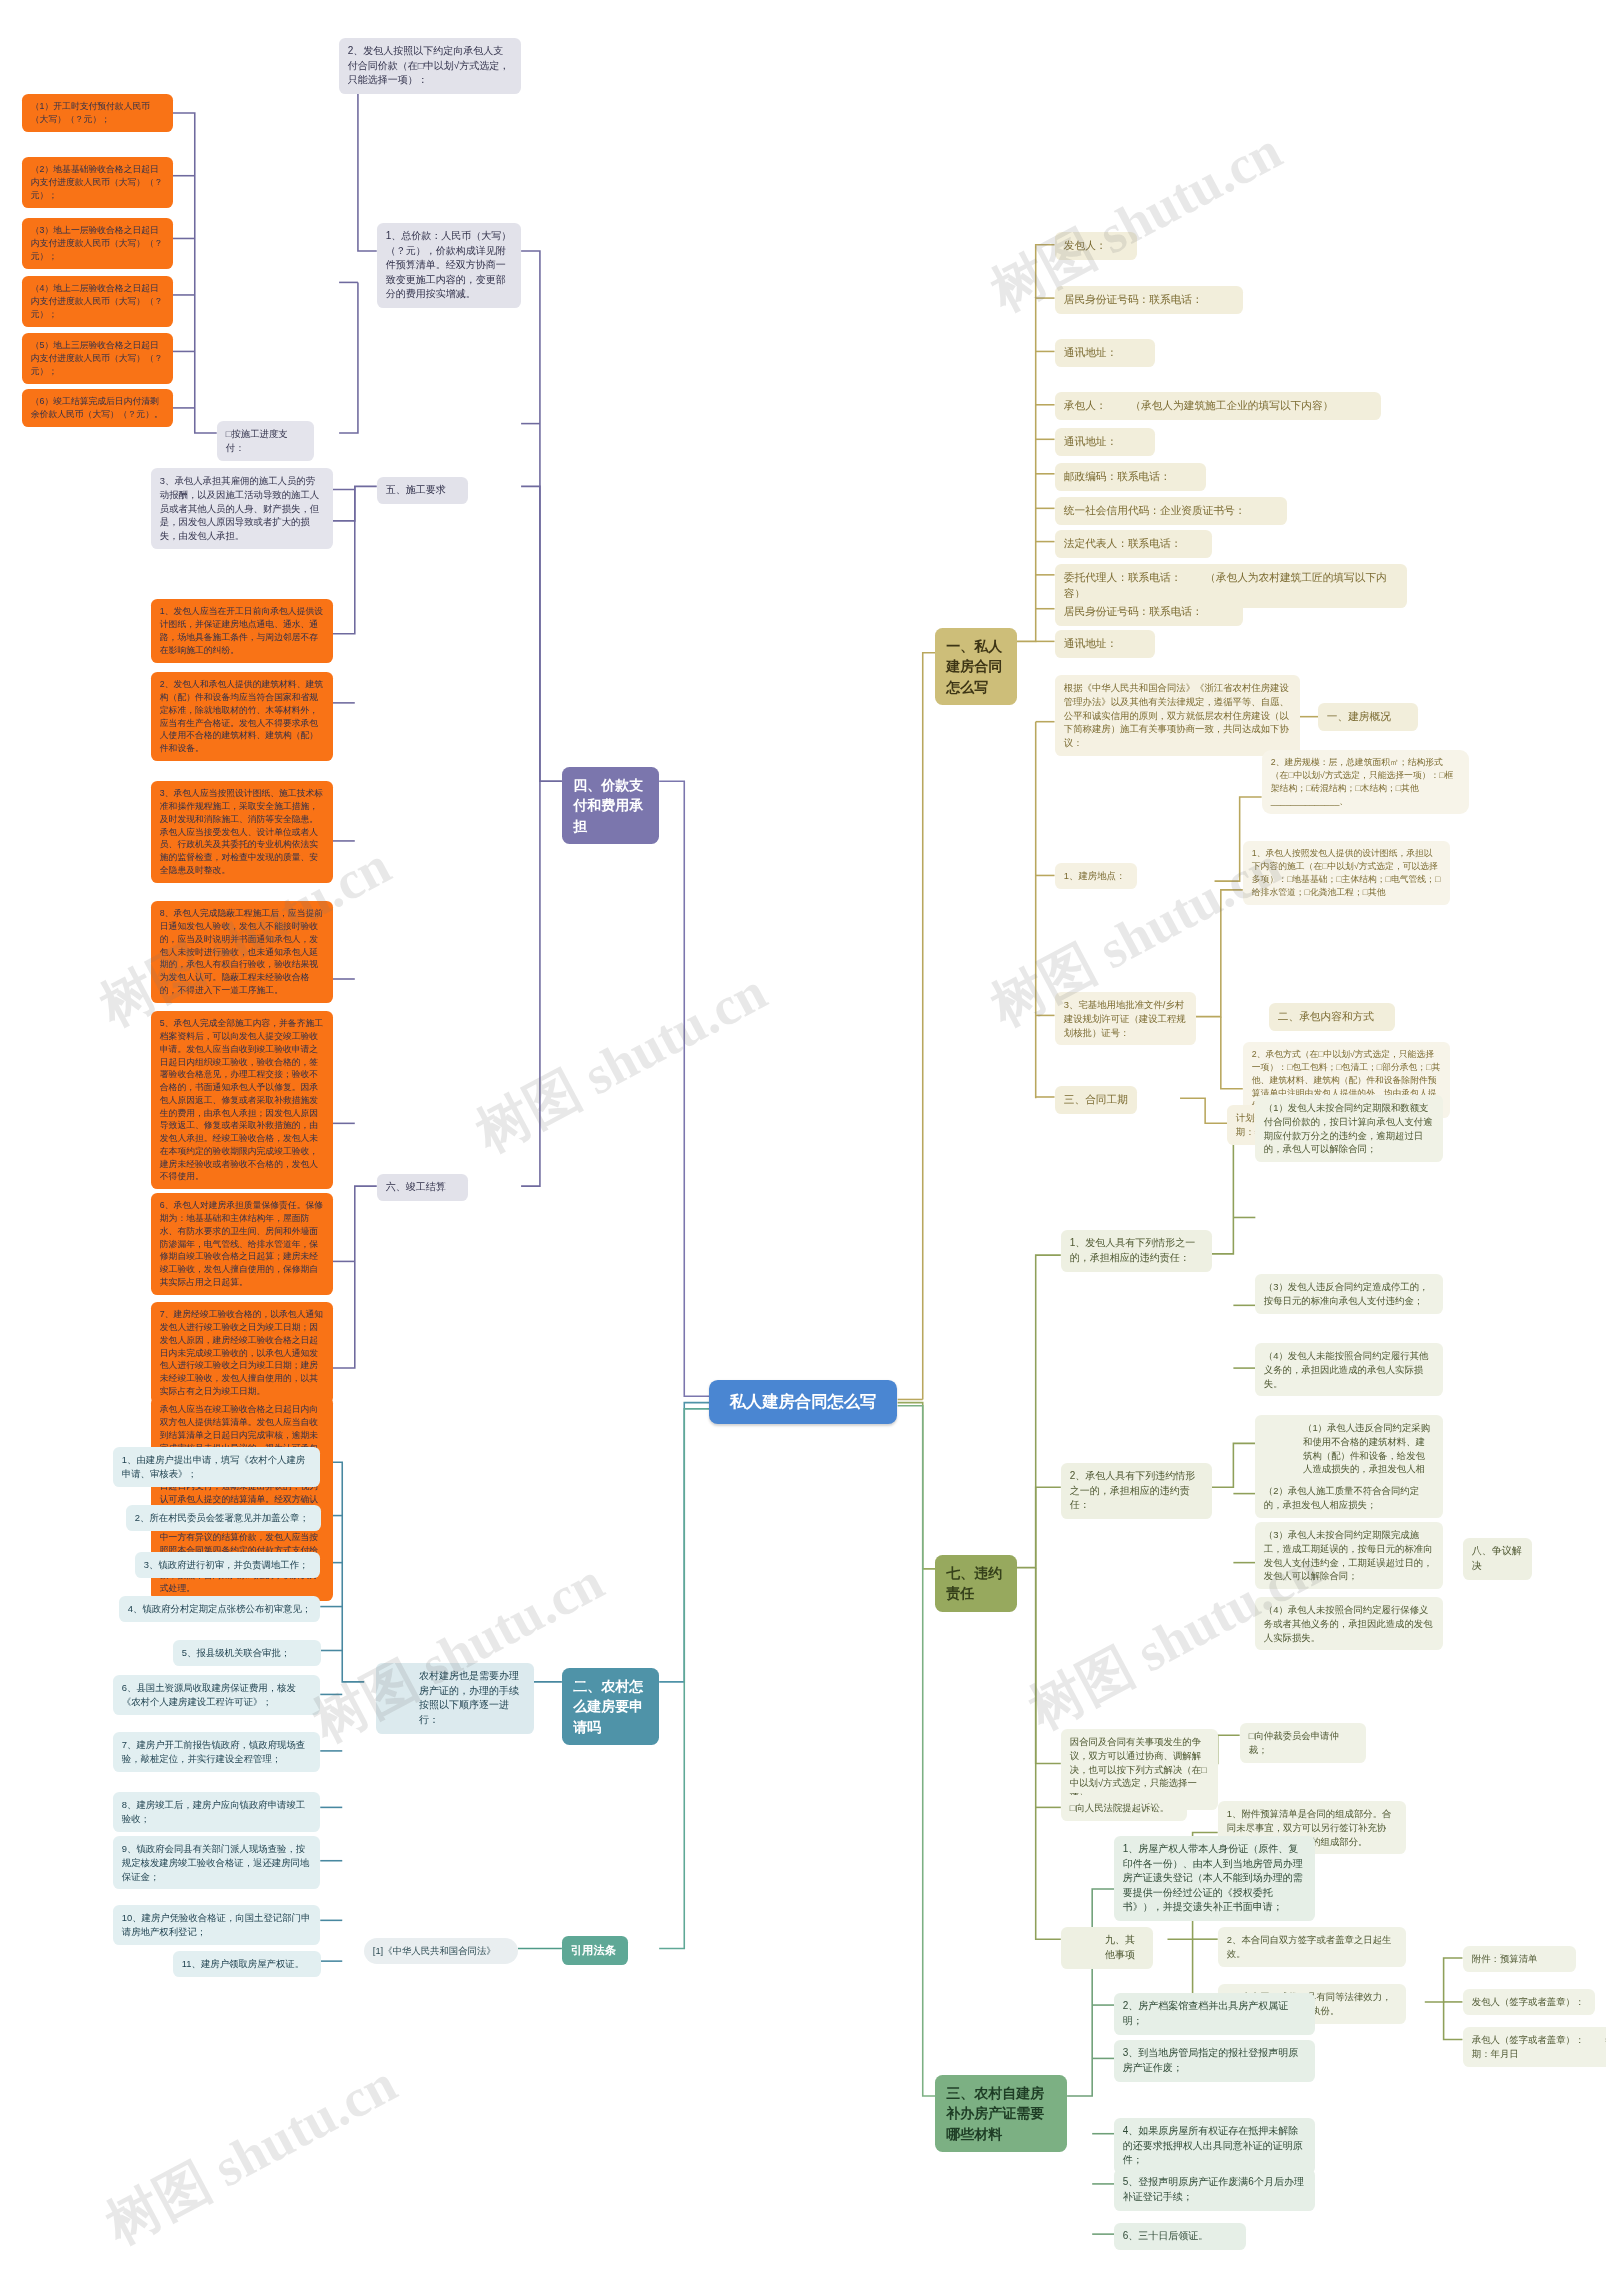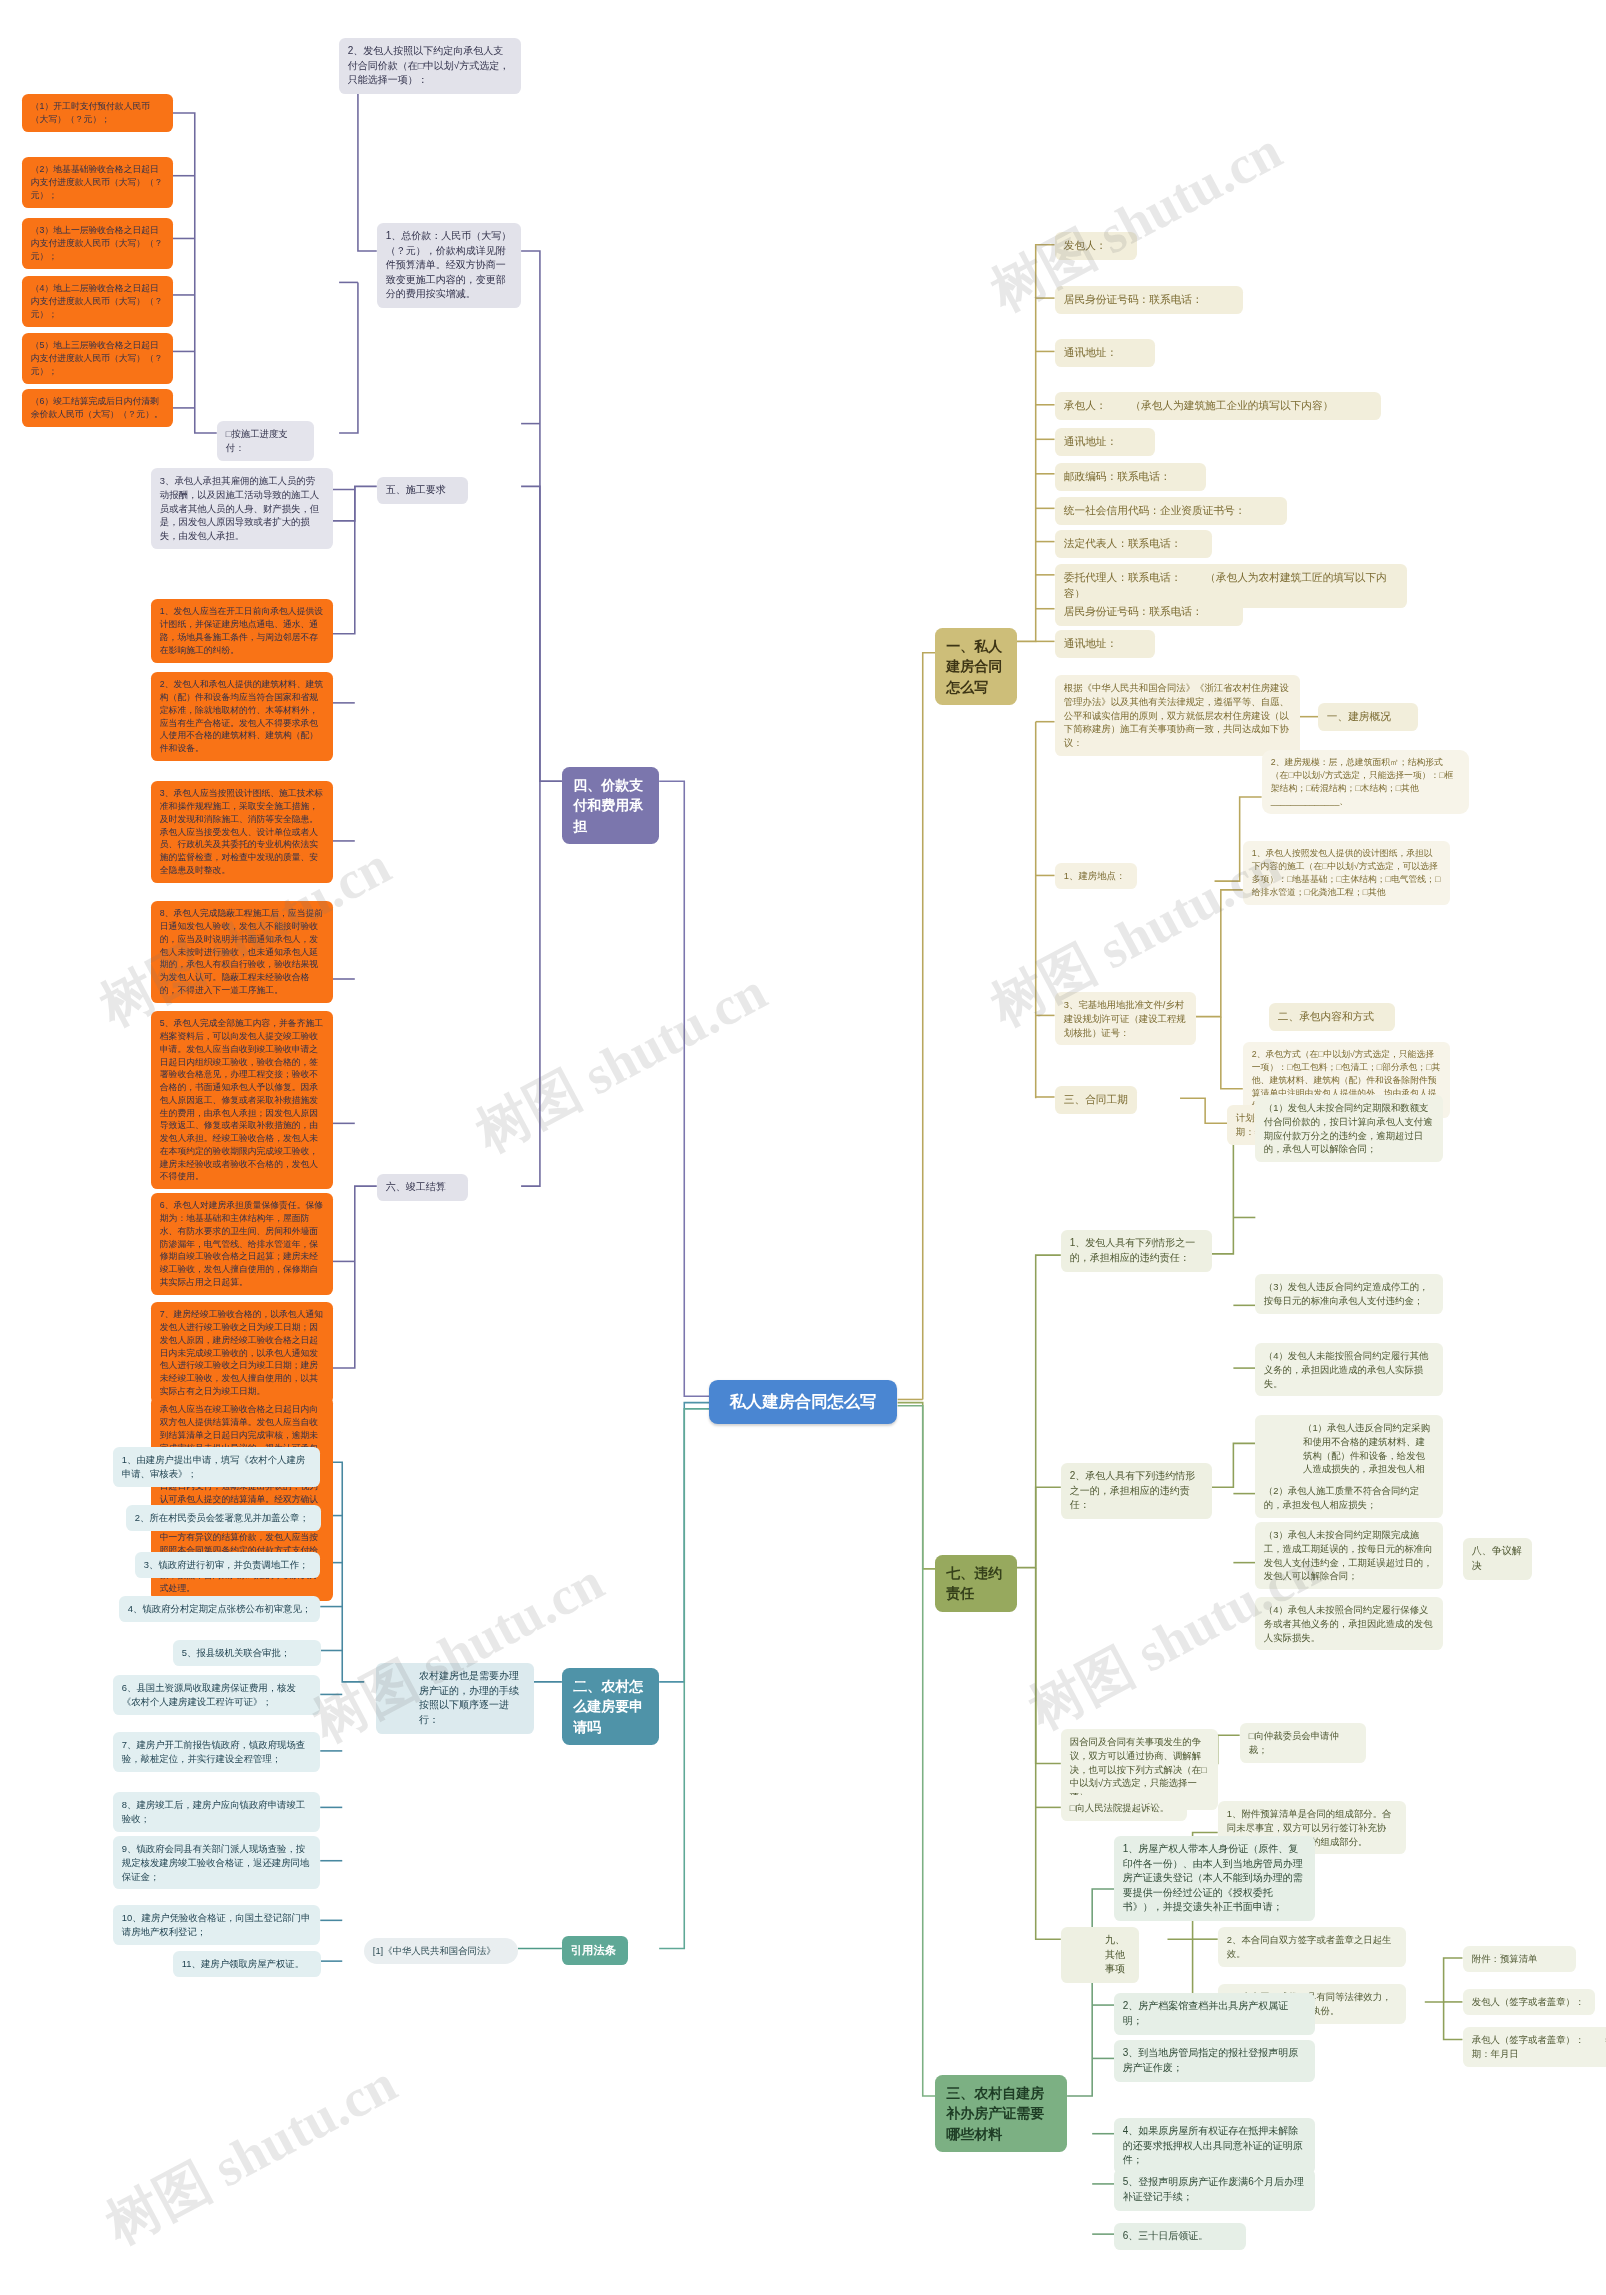--- a/index.html
+++ b/index.html
@@ -222,21 +222,21 @@
   <div class="node b7-l3" style="left:1255px;top:1415px;width:188px;padding-left:48px;">（1）承包人违反合同约定采购和使用不合格的建筑材料、建筑构（配）件和设备，给发包人造成损失的，承担发包人相应损失；</div>
   <div class="node b7-l3" style="left:1255px;top:1478px;width:188px;">（2）承包人施工质量不符合合同约定的，承担发包人相应损失；</div>
   <div class="node b7-l3" style="left:1255px;top:1522px;width:188px;">（3）承包人未按合同约定期限完成施工，造成工期延误的，按每日元的标准向发包人支付违约金，工期延误超过日的，发包人可以解除合同；</div>
   <div class="node b7-l3" style="left:1255px;top:1597px;width:188px;">（4）承包人未按照合同约定履行保修义务或者其他义务的，承担因此造成的发包人实际损失。</div>
 
   <div class="node b7-l3" style="left:1061px;top:1729px;width:157px;">因合同及合同有关事项发生的争议，双方可以通过协商、调解解决，也可以按下列方式解决（在□中以划√方式选定，只能选择一项）：</div>
   <div class="node b7-l2" style="left:1463px;top:1538px;width:69px;">八、争议解决</div>
   <div class="node b7-l3" style="left:1240px;top:1723px;width:126px;">□向仲裁委员会申请仲裁；</div>
   <div class="node b7-l3" style="left:1061px;top:1795px;width:126px;">□向人民法院提起诉讼。</div>
 
-  <div class="node b7-l2" style="left:1061px;top:1927px;width:78px;padding-left:44px;">九、其他事项</div>
+  <div class="node b7-l2" style="left:1061px;top:1927px;width:92px;padding-left:44px;">九、其他事项</div>
   <div class="node b7-l3" style="left:1218px;top:1801px;width:188px;">1、附件预算清单是合同的组成部分。合同未尽事宜，双方可以另行签订补充协议，补充协议是合同的组成部分。</div>
   <div class="node b7-l3" style="left:1218px;top:1927px;width:188px;">2、本合同自双方签字或者盖章之日起生效。</div>
   <div class="node b7-l3" style="left:1218px;top:1984px;width:188px;">3、本合同一式份，具有同等法律效力，发包人执份，承包人执份。</div>
   <div class="node b7-l3" style="left:1463px;top:1946px;width:113px;">附件：预算清单</div>
   <div class="node b7-l3" style="left:1463px;top:1989px;width:132px;">发包人（签字或者盖章）：</div>
   <div class="node b7-l3" style="left:1463px;top:2027px;width:188px;">承包人（签字或者盖章）：        签订日期：年月日</div>
 
   <div class="node b3-main" style="left:935px;top:2075px;width:132px;">三、农村自建房补办房产证需要哪些材料</div>
   <div class="node b3-l2" style="left:1114px;top:1836px;width:201px;">1、房屋产权人带本人身份证（原件、复印件各一份）、由本人到当地房管局办理房产证遗失登记（本人不能到场办理的需要提供一份经过公证的《授权委托书》），并提交遗失补正书面申请；</div>
   <div class="node b3-l2" style="left:1114px;top:1993px;width:201px;">2、房产档案馆查档并出具房产权属证明；</div>

